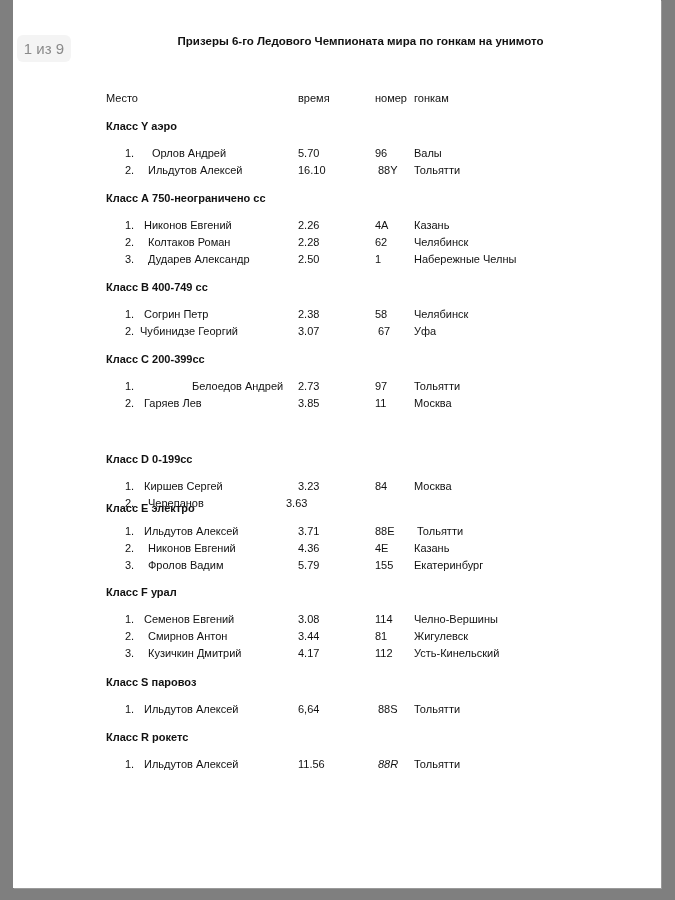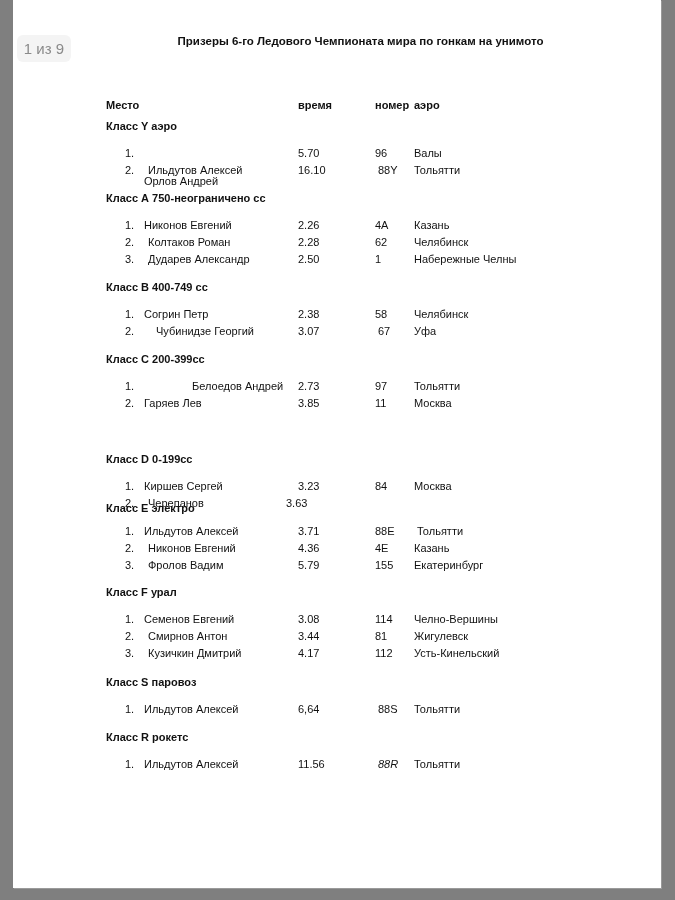--- a/index.html
+++ b/index.html
@@ -15,47 +15,47 @@
       position:absolute; left:17px; top:35px; width:54px; height:27px; border-radius:6px;
       background:#f4f4f4; color:#8a8a8a; font-size:15px; line-height:27px; text-align:center;
     }
     .doc-title {
       position:absolute; left:0; width:675px; top:35px; text-align:center;
       font-size:11.5px; font-weight:bold; color:#111; padding-left:46px; box-sizing:border-box;
     }
     .hdr, .row, .cls {
       position:absolute; font-size:11px; color:#111; white-space:nowrap;
     }
-    .hdr { font-weight:bold;margin-top:7px; }
+    .hdr { font-weight:normal; }
     .cls { font-weight:bold; left:106px; }
     .c-num { position:absolute; left:125px; }
     .c-name { position:absolute; }
     .c-time { position:absolute; left:298px; }
     .c-no { position:absolute; }
     .c-city { position:absolute; }
   </style>
 </head>
 <body>
 
 <div class="page"></div>
 
 <div class="page-counter">1 из 9</div>
 
 <div class="doc-title">Призеры 6-го Ледового Чемпионата мира по гонкам на унимото</div>
 
 <div class="hdr" style="left:106px;top:92px;">Место</div>
 <div class="hdr" style="left:298px;top:92px;">время</div>
 <div class="hdr" style="left:375px;top:92px;">номер</div>
-<div class="hdr" style="left:414px;top:92px;">аэро</div>
+<div class="hdr" style="left:414px;top:92px;">гонкам</div>
 
 <div id="results">
     <div class="cls" style="top: 120px;">Класс Y аэро</div>
     <div class="row" style="left: 0px; top: 147px;">
       <span class="c-num" style="left: 125px;">1.</span>
-      <span class="c-name" style="left: 144px; margin-top: 28px;">Орлов Андрей</span>
+      <span class="c-name" style="left: 152px;">Орлов Андрей</span>
       <span class="c-time" style="left: 298px;">5.70</span>
       <span class="c-no" style="left: 375px;">96</span>
       <span class="c-city" style="left: 414px;">Валы</span>
     </div>
     <div class="row" style="left: 0px; top: 164px;">
       <span class="c-num" style="left: 125px;">2.</span>
       <span class="c-name" style="left: 148px;">Ильдутов Алексей</span>
       <span class="c-time" style="left: 298px;">16.10</span>
       <span class="c-no" style="left: 378px;">88Y</span>
       <span class="c-city" style="left: 414px;">Тольятти</span>
@@ -85,21 +85,21 @@
     <div class="cls" style="top: 281px;">Класс В 400-749 сс</div>
     <div class="row" style="left: 0px; top: 308px;">
       <span class="c-num" style="left: 125px;">1.</span>
       <span class="c-name" style="left: 144px;">Согрин Петр</span>
       <span class="c-time" style="left: 298px;">2.38</span>
       <span class="c-no" style="left: 375px;">58</span>
       <span class="c-city" style="left: 414px;">Челябинск</span>
     </div>
     <div class="row" style="left: 0px; top: 325px;">
       <span class="c-num" style="left: 125px;">2.</span>
-      <span class="c-name" style="left: 156px;">Чубинидзе Георгий</span>
+      <span class="c-name" style="left: 140px;">Чубинидзе Георгий</span>
       <span class="c-time" style="left: 298px;">3.07</span>
       <span class="c-no" style="left: 378px;">67</span>
       <span class="c-city" style="left: 414px;">Уфа</span>
     </div>
     <div class="cls" style="top: 353px;">Класс С 200-399сс</div>
     <div class="row" style="left: 0px; top: 380px;">
       <span class="c-num" style="left: 125px;">1.</span>
       <span class="c-name" style="left: 144px; margin-left: 48px;">Белоедов Андрей</span>
       <span class="c-time" style="left: 298px;">2.73</span>
       <span class="c-no" style="left: 375px;">97</span>

